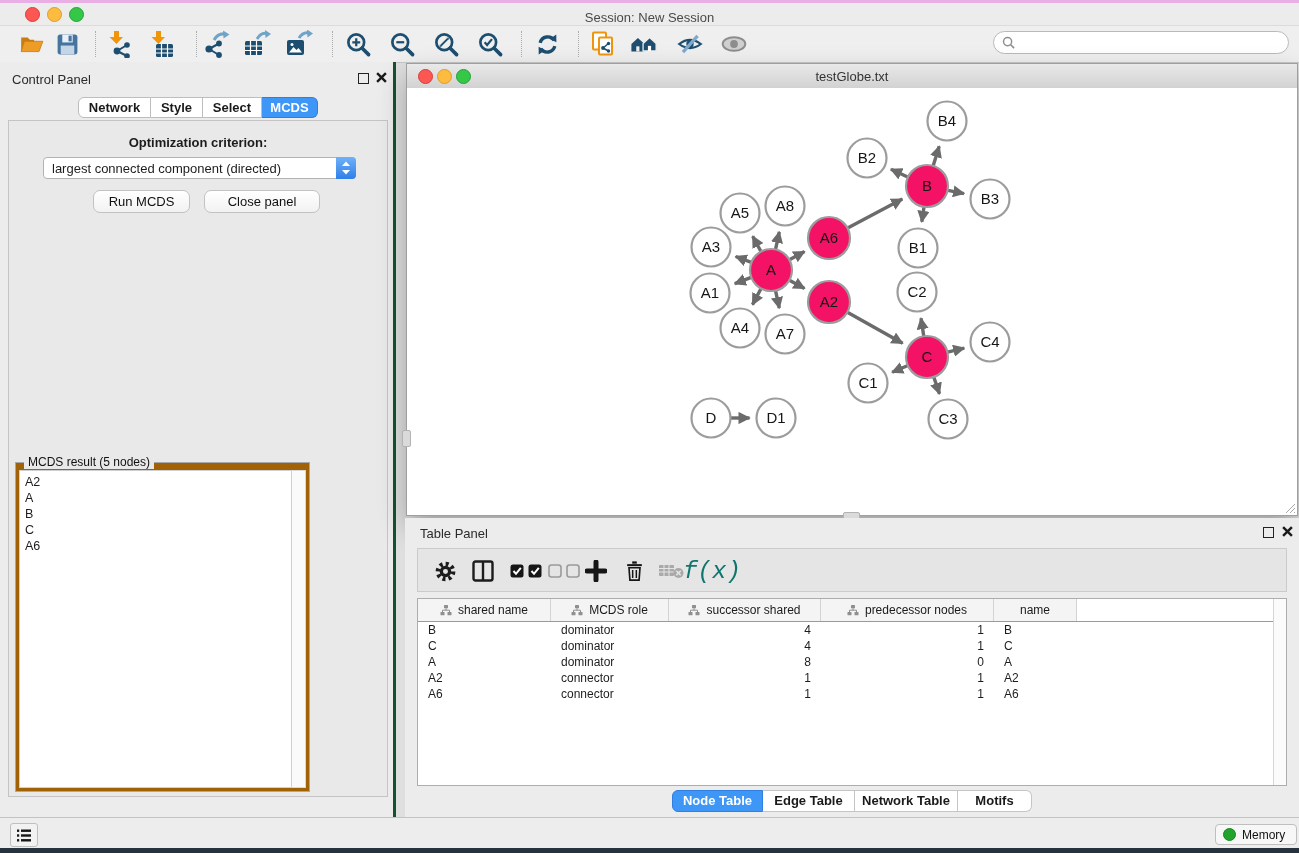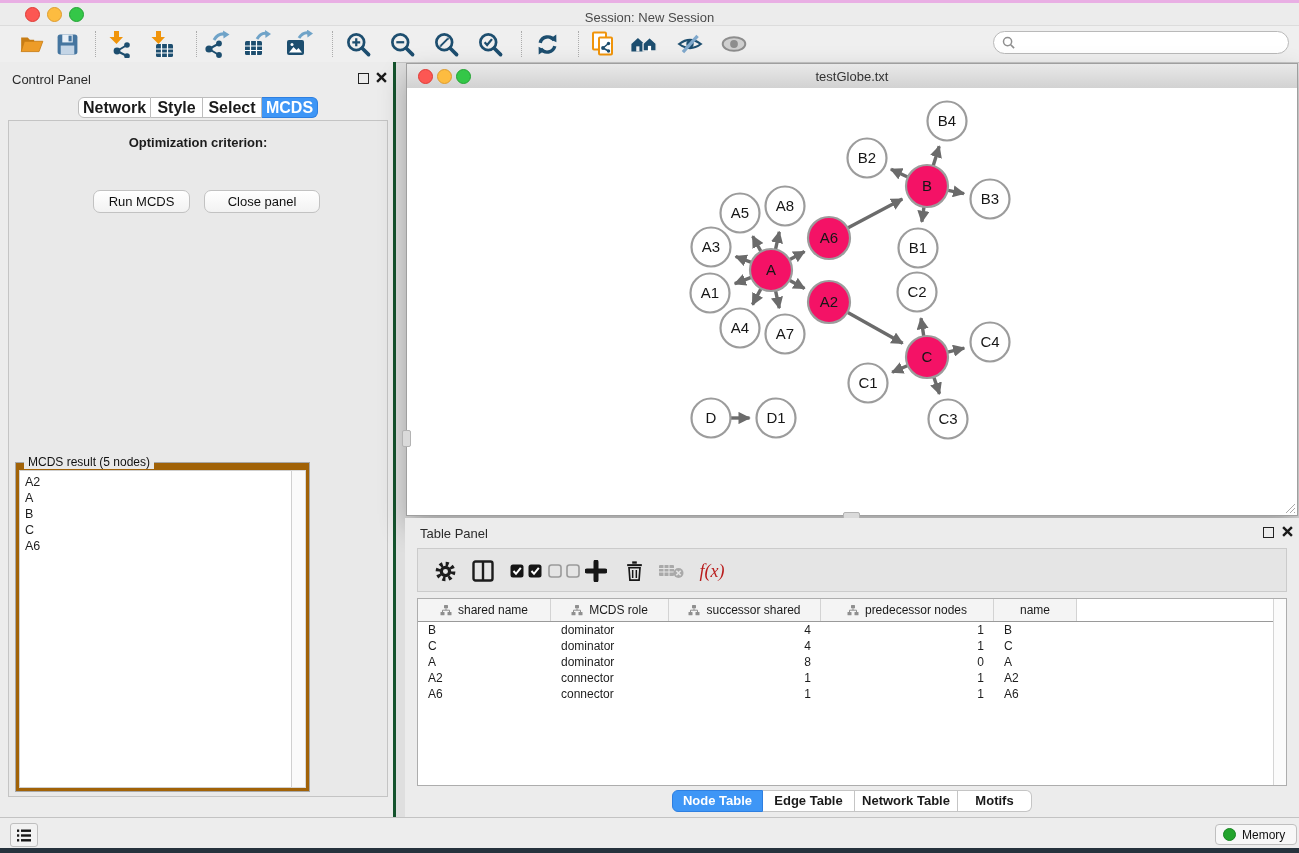--- a/index.html
+++ b/index.html
@@ -23,21 +23,21 @@
   #search-box{left:993px;top:5px;width:296px;height:23px;background:#fff;border:1px solid #B9B9B9;
       border-radius:12px;display:flex;align-items:center;padding-left:8px;box-sizing:border-box}
   #search-box input{border:none;outline:none;flex:1;font-size:12px;font-family:"Liberation Sans",sans-serif;background:transparent;margin-left:5px}
 
   
   #control-panel{left:0;top:62px;width:396px;height:755px;background:#ECECEC;border-right:3px solid #14532d;box-sizing:border-box}
   #cp-title{left:12px;top:10px;font-size:13px;color:#2b2b2b}
   .float-btn{width:9px;height:9px;border:1.5px solid #222;background:transparent}
   .x-btn svg{display:block}
   #cp-tabs{left:78px;top:35px;height:21px;display:flex}
-  .seg{box-sizing:border-box;height:21px;line-height:19px;text-align:center;font-size:16px;font-weight:600;
+  .seg{box-sizing:border-box;height:21px;line-height:19px;text-align:center;font-size:13px;font-weight:600;
        background:#fff;border:1px solid #BDBDBD;border-left:none;color:#1a1a1a}
   .seg:first-child{border-left:1px solid #BDBDBD;border-radius:6px 0 0 6px}
   .seg:last-child{border-radius:0 6px 6px 0}
   .seg.active{background:#3E96F6;border-color:#2E7FE0;color:#fff}
   #cp-content{left:8px;top:58px;width:380px;height:677px;background:#E9E9E9;border:1px solid #C4C4C4;box-sizing:border-box}
   #opt-label{left:0;right:0;top:14px;text-align:center;font-size:13px;font-weight:600;color:#1c1c1c}
   #opt-dropdown{left:34px;top:36px;width:313px;height:22px;background:#fff;border:1px solid #B3B3B3;border-radius:4px;
        box-sizing:border-box;display:flex;align-items:center}
   #opt-dropdown .val{flex:1;font-size:13px;padding-left:8px;white-space:nowrap;overflow:hidden}
   #opt-stepper{width:20px;height:22px;margin:-1px -1px 0 0;border-radius:0 4px 4px 0;
@@ -256,20 +256,29 @@
       </svg>
   </div>
   <div id="cp-tabs" class="abs">
       <div class="seg" style="width: 73px;">Network</div>
       <div class="seg" style="width: 52px;">Style</div>
       <div class="seg" style="width: 59px;">Select</div>
       <div class="seg active" style="width: 56px;">MCDS</div>
     </div>
   <div id="cp-content" class="abs">
     <div id="opt-label" class="abs">Optimization criterion:</div>
+    <div id="opt-dropdown" class="abs">
+      <div class="val">largest connected component (directed)</div>
+      <div id="opt-stepper">
+        <svg width="10" height="14" viewBox="0 0 10 14">
+            <path d="M5 0.5 L9 5 H1 Z" fill="#fff"></path>
+            <path d="M5 13.5 L1 9 H9 Z" fill="#fff"></path>
+          </svg>
+      </div>
+    </div>
     <div class="abs cpbtn" style="left:84px;width:97px">Run MCDS</div>
     <div class="abs cpbtn" style="left:195px;width:116px">Close panel</div>
     <div id="mcds-box" class="abs">
       <div id="mcds-legend" class="abs">MCDS result (5 nodes)</div>
       <div id="mcds-list" class="abs">
           <div>A2</div>
           <div>A</div>
           <div>B</div>
           <div>C</div>
           <div>A6</div>
@@ -458,21 +467,21 @@
     </div>
     <div class="abs tpi" style="left:238px;width:30px">
       <svg width="26" height="18" viewBox="0 0 26 18">
           <rect x="1" y="3" width="15" height="11" rx="1" fill="#A9A9A9"></rect>
           <path d="M1 6.5 h15 M1 10 h15 M6 3 v11 M11 3 v11" stroke="#E5E5E5" stroke-width="1"></path>
           <circle cx="20.5" cy="11" r="5" fill="#A9A9A9"></circle>
           <path d="M18.3 8.8 L22.7 13.2 M22.7 8.8 L18.3 13.2" stroke="#E5E5E5" stroke-width="1.6"></path>
         </svg>
     </div>
     <div class="abs tpi" style="left:274px;width:40px">
-      <span style="font-family:Liberation Serif, serif;font-style:italic;font-size:18px;color:#b91c1c">f(x)</span>
+      <span style="font-family:Liberation Mono, monospace;font-style:italic;font-size:24px;color:#0f766e">f(x)</span>
     </div>
   </div>
   <div id="tp-table" class="abs">
     <div id="tbl-header">
         <div class="hcell" style="width: 133px;">
           <svg width="12" height="11" viewBox="0 0 12 11">
             <rect x="4" y="0" width="4" height="3.2" rx="0.5" fill="#8F8F8F"></rect>
             <rect x="0.5" y="7" width="4" height="3.2" rx="0.5" fill="#8F8F8F"></rect>
             <rect x="7.5" y="7" width="4" height="3.2" rx="0.5" fill="#8F8F8F"></rect>
             <path d="M6 3.2 V5.2 M2.5 7 V5.2 H9.5 V7" stroke="#8F8F8F" fill="none"></path>

